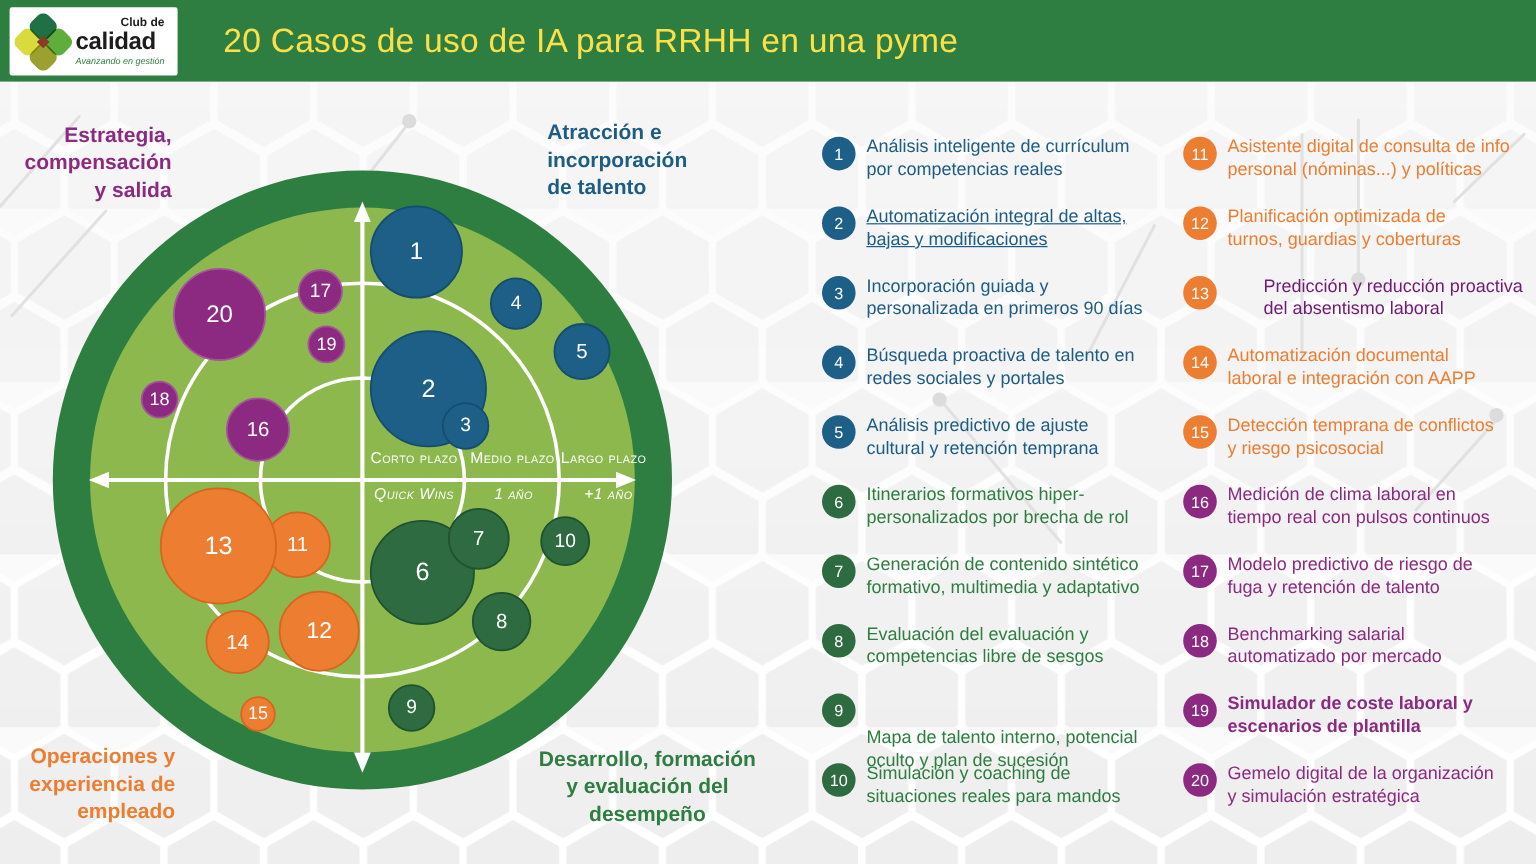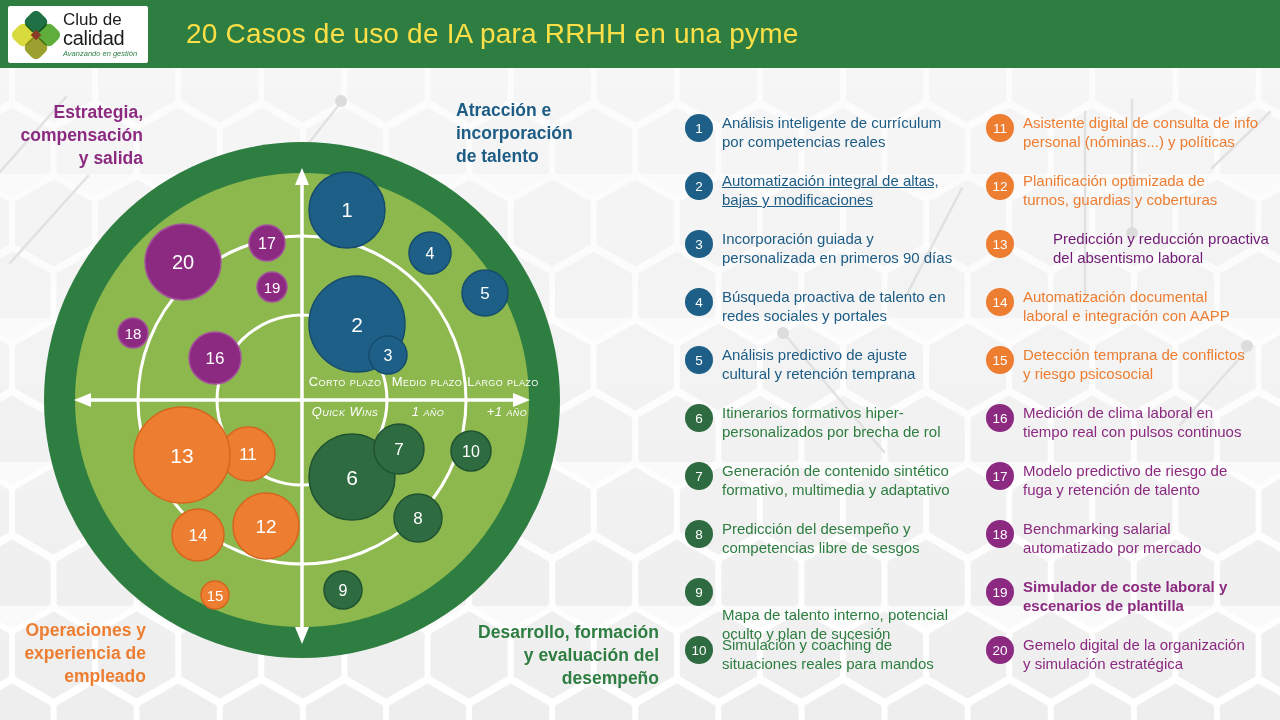--- a/index.html
+++ b/index.html
@@ -14,39 +14,39 @@
     position:absolute;left:0;top:0;width:1280px;height:68px;z-index:5;
     display:flex;align-items:center;box-sizing:border-box;padding-left:186px;
   }
   .title{margin:0;color:#fde047;font-size:28px;font-weight:400;letter-spacing:.2px;}
   .logo-card{
     position:absolute;left:8px;top:6px;width:140px;height:57px;background:#ffffff;
     border-radius:2px;display:flex;align-items:center;gap:3px;box-sizing:border-box;padding:3px 4px;
   }
   .clover{width:48px;height:48px;flex:none;}
   .logo-text{display:flex;flex-direction:column;line-height:1;}
-  .logo-l1{font-size:17px;font-weight:400;color:#1c1c1c;}
-  .logo-l2{font-size:20px;font-weight:400;color:#1c1c1c;margin-top:0px;letter-spacing:-.3px;}
+  .logo-l1{font-size:10px;font-weight:700;color:#1c1c1c;text-align:right;}
+  .logo-l2{font-size:20px;font-weight:700;color:#1c1c1c;margin-top:0px;letter-spacing:-.3px;}
   .logo-l3{font-size:7.5px;font-style:italic;margin-top:2px;}
   
   .chart-svg{position:absolute;left:0;top:0;z-index:1;}
   .wring{fill:none;stroke:#ffffff;stroke-width:3;}
   .axes line{stroke:#ffffff;stroke-width:3.5;}
   .zone-top{fill:#ffffff;font-size:13px;font-variant:small-caps;letter-spacing:.4px;}
   .zone-bottom{fill:#ffffff;font-size:13px;font-style:italic;font-variant:small-caps;letter-spacing:.4px;}
   .bubble-num{fill:#ffffff;text-anchor:middle;dominant-baseline:central;}
   
   .quadrant-label{
     position:absolute;z-index:2;font-weight:700;font-size:17.5px;line-height:1.32;
     white-space:pre-line;
   }
   .q-tl{left:0;top:101px;width:143px;text-align:right;}
   .q-tr{left:456px;top:99px;width:170px;text-align:left;}
   .q-bl{left:0;top:619px;width:146px;text-align:right;}
-  .q-br{left:444px;top:621px;width:215px;text-align:right;}
+  .q-br{left:432px;top:621px;width:215px;text-align:center;}
   
   .legend-col{position:absolute;top:112px;z-index:2;display:flex;flex-direction:column;}
   .col1{left:685px;width:288px;}
   .col2{left:986px;width:292px;}
   .legend-item{display:flex;gap:9px;height:58px;box-sizing:border-box;align-items:flex-start;}
   .badge{
     width:28px;height:28px;border-radius:50%;flex:none;margin-top:2px;
     color:#ffffff;font-size:13.5px;display:flex;align-items:center;justify-content:center;
   }
   .item-text{font-size:15px;line-height:19px;white-space:pre-line;padding-top:1px;}
@@ -222,21 +222,21 @@
     <div class="item-text" style="color: rgb(46, 125, 65);">Itinerarios formativos hiper-
 personalizados por brecha de rol</div>
   </div>
     <div class="legend-item">
     <div class="badge" style="background: rgb(46, 107, 64);">7</div>
     <div class="item-text" style="color: rgb(46, 125, 65);">Generación de contenido sintético
 formativo, multimedia y adaptativo</div>
   </div>
     <div class="legend-item">
     <div class="badge" style="background: rgb(46, 107, 64);">8</div>
-    <div class="item-text" style="color: rgb(46, 125, 65);">Predicción del desempeño y
+    <div class="item-text" style="color: rgb(46, 125, 65);">Evaluación del evaluación y
 competencias libre de sesgos</div>
   </div>
     <div class="legend-item">
     <div class="badge" style="background: rgb(46, 107, 64);">9</div>
     <div class="item-text" style="color: rgb(46, 125, 65); margin-top: 28px;">Mapa de talento interno, potencial
 oculto y plan de sucesión</div>
   </div>
     <div class="legend-item">
     <div class="badge" style="background: rgb(46, 107, 64);">10</div>
     <div class="item-text" style="color: rgb(46, 125, 65);">Simulación y coaching de

